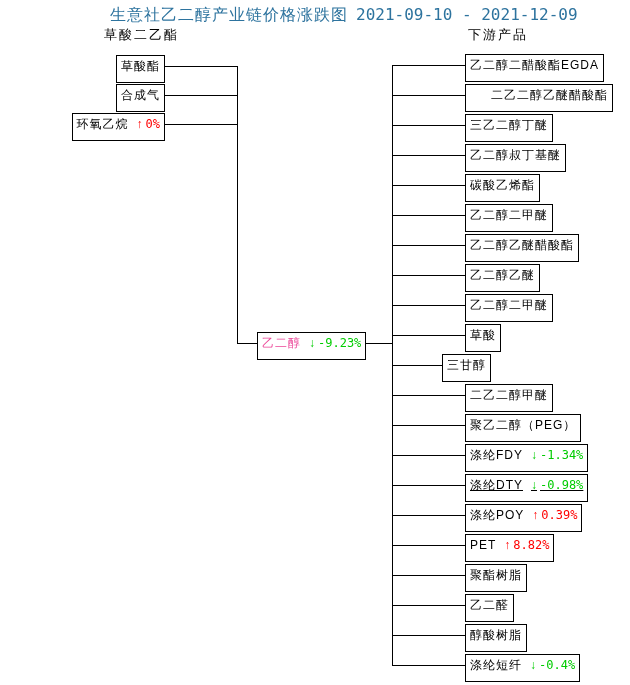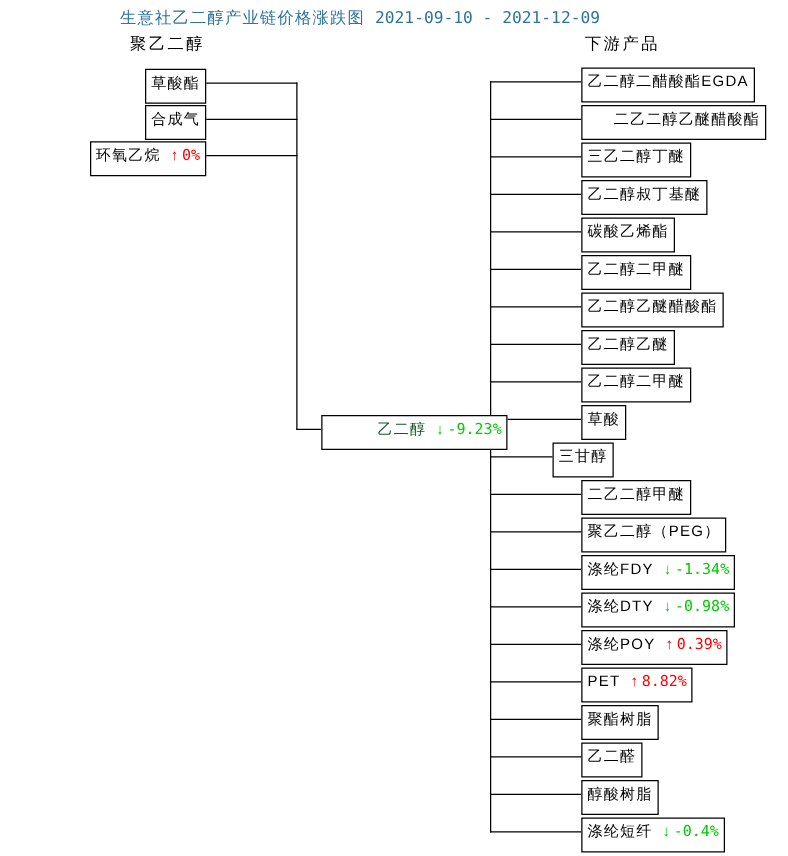--- a/index.html
+++ b/index.html
@@ -2,22 +2,22 @@
 <html><head>
 <meta charset="utf-8">
 <style>
   html,body { margin:0; padding:0; background:#ffffff; }
   .canvas {
     position:relative; width:630px; height:685px; background:#ffffff;
     font-family:"Liberation Sans","DejaVu Sans",sans-serif;
     overflow:hidden;
   }
   .title {
-    position:absolute; left:96px; top:5px;
-    font-size:13px; color:#2d739e; white-space:nowrap; letter-spacing:1px;
+    position:absolute; left:110px; top:5px;
+    font-size:16px; color:#2d739e; white-space:nowrap; letter-spacing:1px;
   }
   .title .date {
     font-family:"DejaVu Sans Mono",monospace; margin-left:8px; letter-spacing:0;
   }
   .section-label {
     position:absolute; font-size:13px; color:#000; letter-spacing:2px; white-space:nowrap;
   }
   .up-label   { left:104px; top:26px; }
   .down-label { left:468px; top:26px; }
   .line { position:absolute; background:#000; z-index:1; }
@@ -26,30 +26,30 @@
     background:#fff; border:1px solid #000;
     height:28px; line-height:20px; padding:0 4px;
     font-size:12px; color:#000; white-space:nowrap; letter-spacing:1px;
     cursor:pointer;
   }
   .node .chg { margin-left:8px; letter-spacing:0; }
   .node .chg .arrow { margin-right:3px; font-weight:bold; }
   .node .chg .val { font-family:"DejaVu Sans Mono",monospace; }
   .chg.up   { color:#ff0000; }
   .chg.down { color:#00cc00; }
-  .center-node .nm { color:#14532d;margin-left:40px; }
+  .center-node .nm { color:#ec4899; }
 </style>
 </head>
 <body>
 
 <div class="canvas" id="canvas">
   <div class="title">
     <span class="ttl">生意社乙二醇产业链价格涨跌图</span><span class="date">2021-09-10 - 2021-12-09</span>
   </div>
-  <div class="section-label up-label">聚乙二醇</div>
+  <div class="section-label up-label">草酸二乙酯</div>
   <div class="section-label down-label">下游产品</div>
   <div id="lines">
       <div class="line" style="left: 140px; top: 66px; width: 98px; height: 1px;"></div>
       <div class="line" style="left: 140px; top: 95px; width: 98px; height: 1px;"></div>
       <div class="line" style="left: 140px; top: 124px; width: 98px; height: 1px;"></div>
       <div class="line" style="left: 237px; top: 66px; width: 1px; height: 278px;"></div>
       <div class="line" style="left: 237px; top: 343px; width: 40px; height: 1px;"></div>
       <div class="line" style="left: 352px; top: 343px; width: 41px; height: 1px;"></div>
       <div class="line" style="left: 392px; top: 65px; width: 1px; height: 601px;"></div>
       <div class="line" style="left: 392px; top: 65px; width: 88px; height: 1px;"></div>
@@ -122,21 +122,21 @@
   </div>
       <div class="node" style="left: 465px; top: 384px;">
     <span class="nm">二乙二醇甲醚</span>
   </div>
       <div class="node" style="left: 465px; top: 414px;">
     <span class="nm">聚乙二醇（PEG）</span>
   </div>
       <div class="node" style="left: 465px; top: 444px;">
     <span class="nm">涤纶FDY</span><span class="chg down"><span class="arrow">↓</span><span class="val">-1.34%</span></span>
   </div>
-      <div class="node" style="left: 465px; top: 474px;">
+      <div class="node" style="left: 465px; top: 474px; text-decoration: underline;">
     <span class="nm">涤纶DTY</span><span class="chg down"><span class="arrow">↓</span><span class="val">-0.98%</span></span>
   </div>
       <div class="node" style="left: 465px; top: 504px;">
     <span class="nm">涤纶POY</span><span class="chg up"><span class="arrow">↑</span><span class="val">0.39%</span></span>
   </div>
       <div class="node" style="left: 465px; top: 534px;">
     <span class="nm">PET</span><span class="chg up"><span class="arrow">↑</span><span class="val">8.82%</span></span>
   </div>
       <div class="node" style="left: 465px; top: 564px;">
     <span class="nm">聚酯树脂</span>

